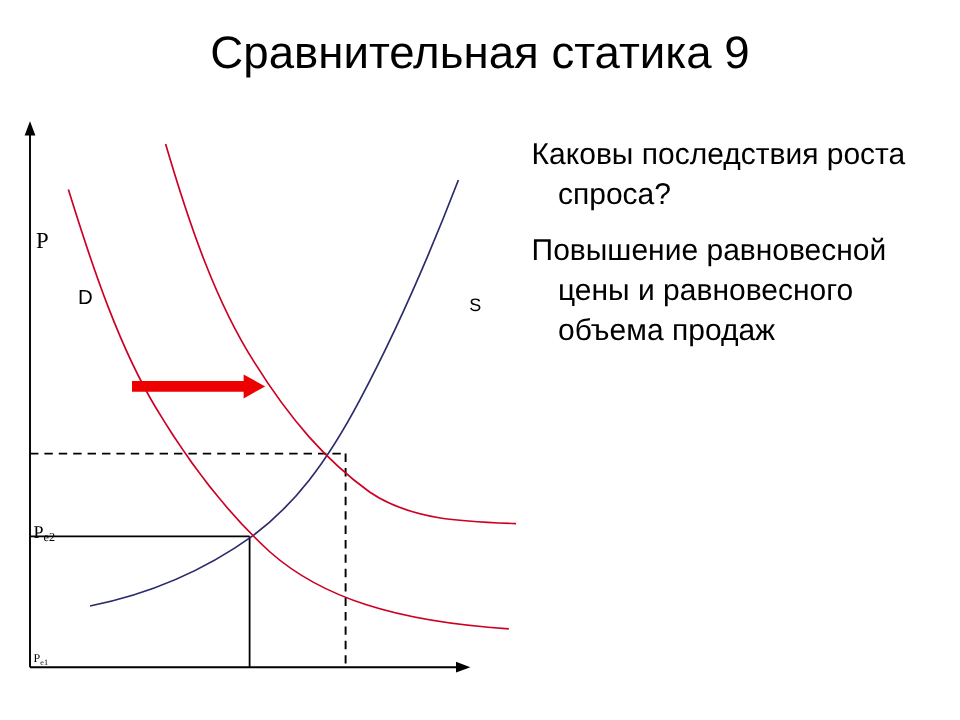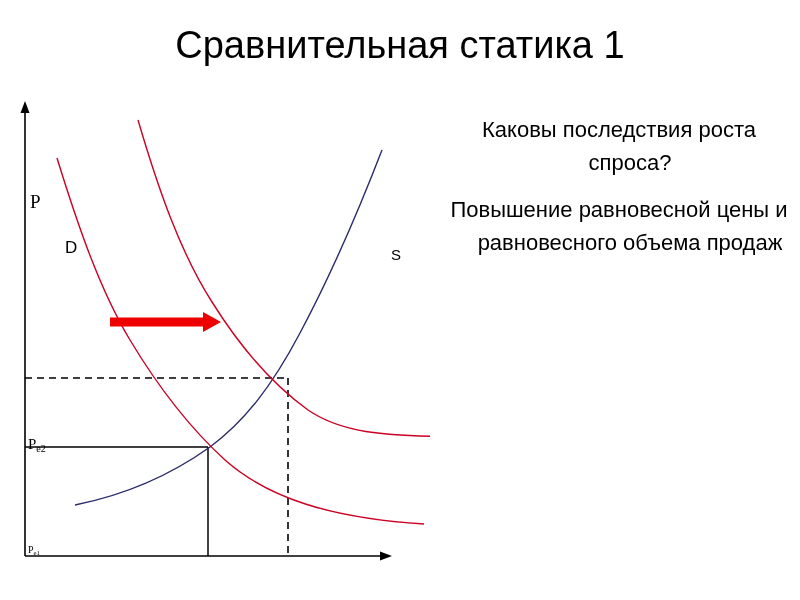--- a/index.html
+++ b/index.html
@@ -87,35 +87,34 @@
     top: 0.28em;
   }
   #body-text {
     position: absolute;
     left: 443px;
     top: 113px;
     width: 352px;
   }
   .body-para {
     color: #000000;
-    font-size: 22px;
+    font-size: 25px;
     line-height: 33px;
     margin: 0 0 14px 0;
     padding-left: 22px;
     text-indent: -22px;
     font-family: "Liberation Sans", sans-serif;
-    text-align: center;
   }
 </style>
 </head>
 <body>
 
 <div id="slide">
 
-  <div id="slide-title">Сравнительная статика 1</div>
+  <div id="slide-title">Сравнительная статика 9</div>
 
   <div id="chart-area">
 
     <svg id="chart-svg" width="430" height="510" viewBox="0 0 430 510">
 
       <g>
         <line x1="25" y1="20" x2="25" y2="466" stroke="#000000" stroke-width="1.6"></line>
         <polygon points="25,11 20.5,23 29.5,23" fill="#000000"></polygon>
       </g>
 

